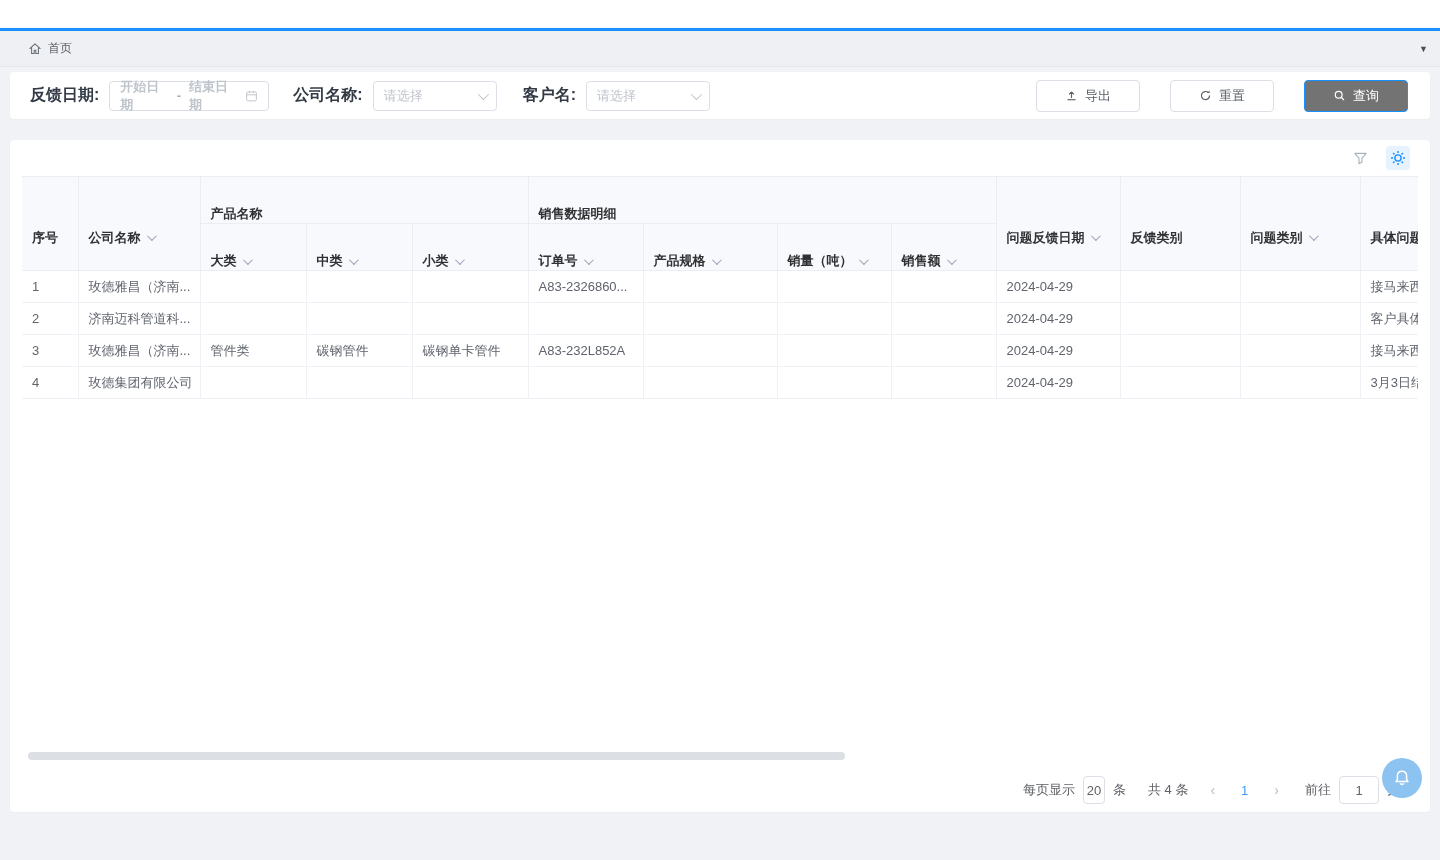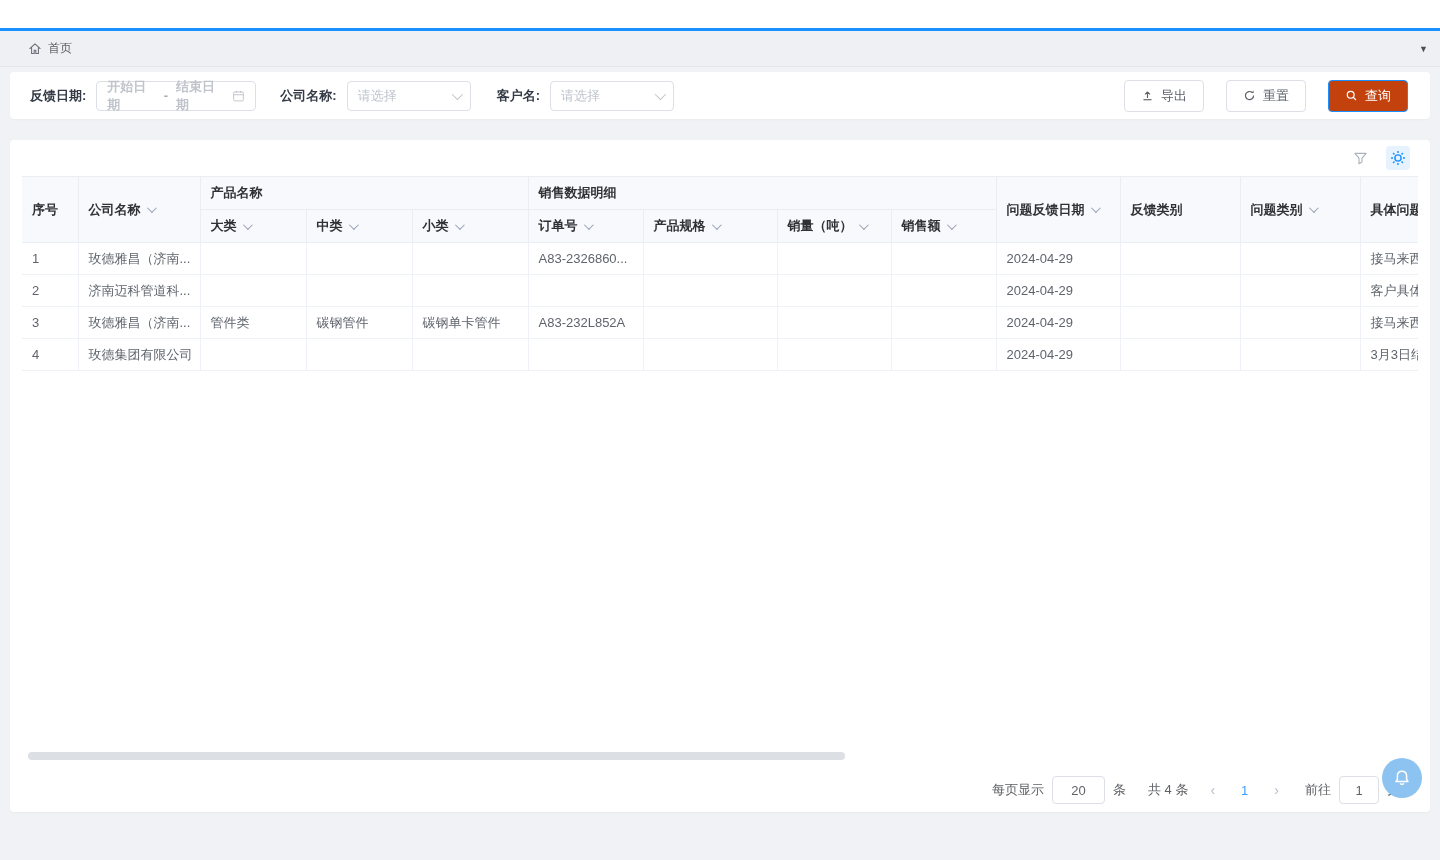--- a/index.html
+++ b/index.html
@@ -14,52 +14,52 @@
   .tab { background:#fff; display:flex; align-items:center; gap:14px; padding:0 14px 0 18px; min-width:130px; color:#3c4350; font-size:12px; cursor:pointer; }
   .tab .close { color:#9aa0a8; font-size:13px; line-height:1; }
   .tab-caret { position:absolute; right:12px; top:0; bottom:0; display:flex; align-items:center; color:#4a4f57; font-size:9px; cursor:pointer; }
 
   
   .main { background:#f0f2f5; height:793px; padding:5px 10px 10px 10px; }
   .card { background:#fff; border-radius:4px; box-shadow:0 1px 2px rgba(0,0,0,0.03); }
 
   
   .filter-card { height:47px; display:flex; align-items:center; padding:0 22px 0 20px; gap:10px; margin-bottom:21px; }
-  .f-label { color:#333a45; font-weight:700; font-size:13px; white-space:nowrap; }
+  .f-label { color:#333a45; font-weight:700; font-size:16px; white-space:nowrap; }
   .fake-input { height:30px; border:1px solid #dcdfe6; border-radius:4px; background:#fff; display:flex; align-items:center; padding:0 10px; color:#bfc4cc; cursor:pointer; }
   .date-input { width:160px; gap:8px; justify-content:space-between; margin-right:14px;font-weight:bold; }
   .select-input { width:124px; justify-content:space-between; margin-right:16px;align-items:center; }
   .chev { width:8px; height:8px; border-right:1.5px solid #c0c4cc; border-bottom:1.5px solid #c0c4cc; transform:rotate(45deg) translateY(-2px); }
   .spacer { flex:1; }
-  .btn { height:32px; border:1px solid #dcdfe6; border-radius:4px; background:#fff; color:#5a6068; display:inline-flex; align-items:center; gap:7px; padding:0 16px; font-size:13px; cursor:pointer; white-space:nowrap; }
-  .btn + .btn { margin-left:12px; }
-  .btn.primary { background:#c2410c; border-color:#1890ff; color:#fff; }
+  .btn { height:32px; border:1px solid #dcdfe6; border-radius:4px; background:#fff; color:#5a6068; display:inline-flex; align-items:center; gap:7px; padding:0 28px; font-size:13px; cursor:pointer; white-space:nowrap; }
+  .btn + .btn { margin-left:20px; }
+  .btn.primary { background:#737373; border-color:#1890ff; color:#fff; }
 
   
   .table-card { height:672px; display:flex; flex-direction:column; padding:0 12px; }
   .tbl-toolbar { height:36px; display:flex; align-items:center; justify-content:flex-end; gap:14px; padding-right:8px; }
   .icon-btn { display:flex; align-items:center; justify-content:center; width:24px; height:24px; cursor:pointer; }
   .icon-btn.gear-wrap { background:#e6f2fe; border-radius:4px; }
 
   .tbl-scroller { overflow:hidden; width:1396px; }
   table { border-collapse:collapse; table-layout:fixed; width:1598px; }
   thead th { background:#f7f9fc; color:#303133; font-weight:700; font-size:13px; text-align:left; padding:0 10px; height:33px; border:1px solid #e9eef5; border-left:none; font-family:inherit; }
   thead tr:first-child th { border-top:1px solid #e9eef5; }
-  th .th-inner { display:inline-flex; align-items:center; gap:6px; }
+  th .th-inner { display:inline-flex; align-items:center; gap:6px;margin-top:28px; }
   .sort-chev { width:7px; height:7px; border-right:1.5px solid #98a2b3; border-bottom:1.5px solid #98a2b3; transform:rotate(45deg) translateY(-2px); display:inline-block; }
   tbody td { height:32px; padding:0 10px; border:1px solid #eef1f6; border-left:none; color:#5f646c; font-size:13px; white-space:nowrap; overflow:hidden; background:#fff; }
   th:first-child, td:first-child { text-align:left; }
 
   .tbl-fill { flex:1; }
 
   .hscroll { height:12px; position:relative; margin-bottom:6px; }
   .hscroll .thumb { position:absolute; left:6px; top:2px; width:817px; height:8px; border-radius:4px; background:#dcdfe3; cursor:pointer; }
 
   .pagination { height:44px; display:flex; align-items:center; justify-content:flex-end; gap:8px; padding-right:18px; color:#606266; font-size:13px; }
-  .pg-input { width:53px; height:28px; border:1px solid #dcdfe6; border-radius:4px; text-align:center; color:#606266; font-size:13px; font-family:inherit; outline:none; }
+  .pg-input { width:22px; height:28px; border:1px solid #dcdfe6; border-radius:4px; text-align:center; color:#606266; font-size:13px; font-family:inherit; outline:none; }
   .pg-input.goto { width:40px; }
   .pg-total { margin:0 6px 0 14px; }
   .pg-arrow { color:#b4bccc; font-size:14px; padding:0 8px; cursor:pointer; }
   .pg-num { color:#409eff; padding:0 10px; cursor:pointer; }
   .pg-goto-label { margin-left:10px; }
 
   .fab-bell { position:absolute; left:1382px; top:758px; width:40px; height:40px; border-radius:50%; background:#8cc3f0; display:flex; align-items:center; justify-content:center; cursor:pointer; z-index:5; }
 </style>
 </head>
 <body>

